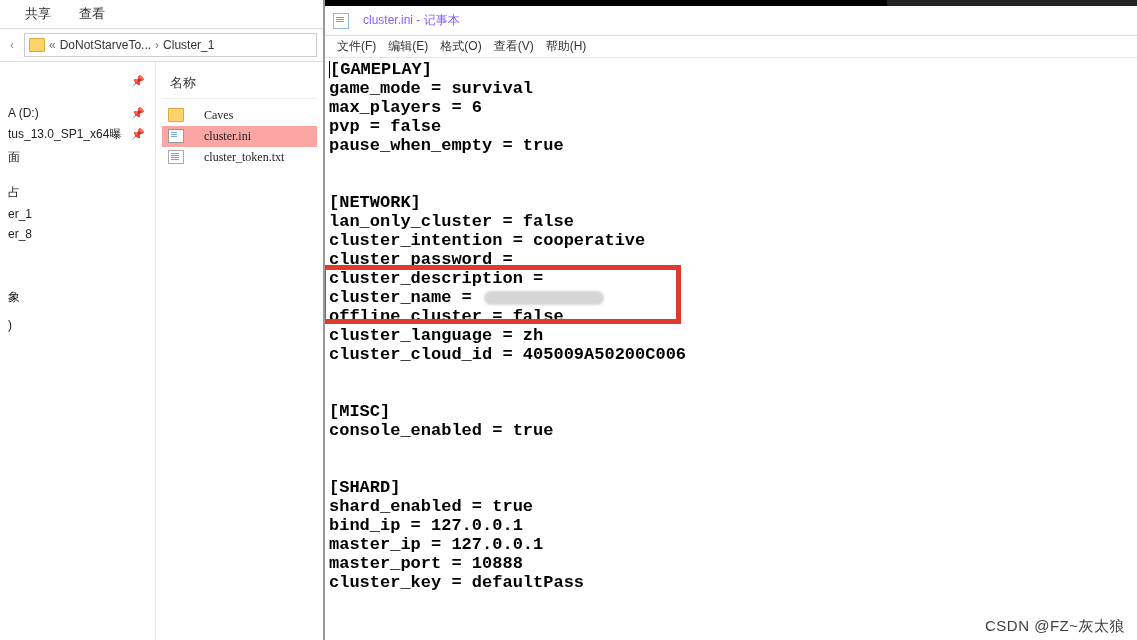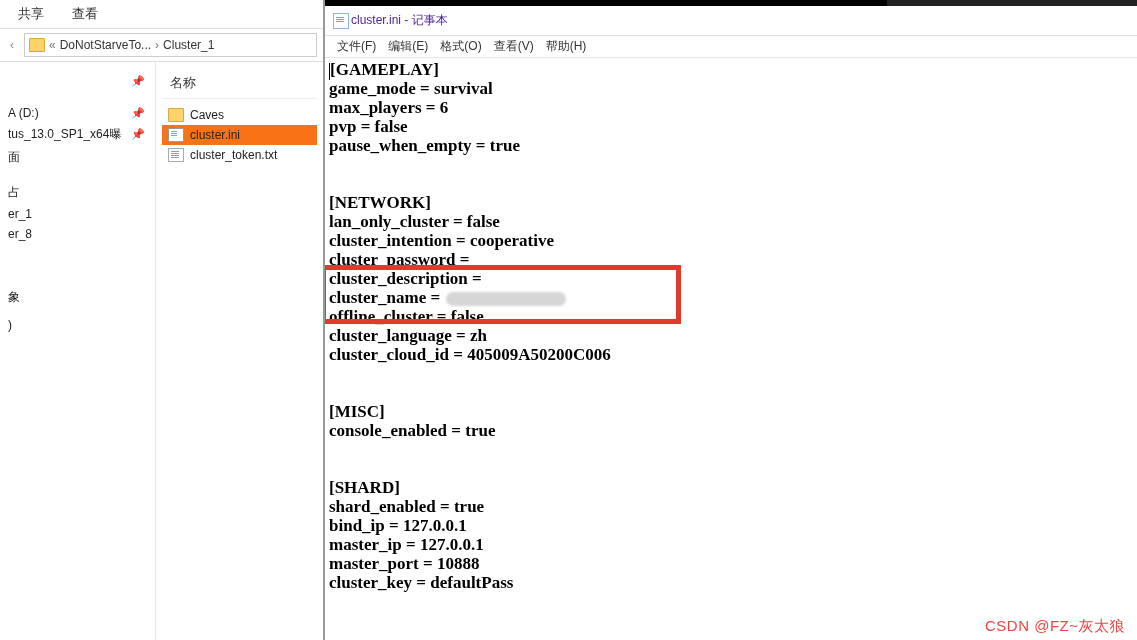--- a/index.html
+++ b/index.html
@@ -18,21 +18,21 @@
     left: 0; top: 0;
     width: 325px;
     height: 640px;
     background: #fff;
     border-right: 2px solid #999;
   }
   .explorer-tabs {
     display: flex;
     align-items: center;
     height: 28px;
-    padding-left: 4px;
+    padding-left: 11px;
     color: #333;
     font-size: 13px;
   }
   .explorer-tabs span { padding: 4px 14px; }
   .explorer-addr {
     display: flex;
     align-items: center;
     height: 34px;
     border-top: 1px solid #ddd;
     border-bottom: 1px solid #ddd;
@@ -80,25 +80,25 @@
   .nav-item .pin { color:#777;font-size:11px;margin-right:6px; }
   .nav-spacer { height:12px; }
   .file-pane {
     flex:1;
     padding:8px 6px;
   }
   .file-header {
     font-size:13px;color:#333;padding:4px 8px 6px;border-bottom:1px solid #eee;margin-bottom:6px;
   }
   .file-row {
-    display:flex;align-items:flex-end;gap:6px;
+    display:flex;align-items:flex-start;gap:20px;
     padding:3px 6px;
-    font-size:12px;color:#222;
-  }
-  .file-row.selected { background:#f97316; }
+    font-size:12px;color:#222;font-family:Liberation Serif, serif;
+  }
+  .file-row.selected { background:#fca5a5; }
   .file-icon { width:16px;height:14px;display:inline-block;flex-shrink:0; }
   .file-icon.folder { background:#ffd36b;border:1px solid #d9a93a;border-radius:1px; }
   .file-icon.ini { background:#fff;border:1px solid #999;position:relative; }
   .file-icon.ini::after{content:"";position:absolute;left:2px;top:2px;width:6px;height:1px;background:#7aa7d9;box-shadow:0 2px 0 #7aa7d9,0 4px 0 #7aa7d9;}
   .file-icon.txt { background:#fff;border:1px solid #aaa;position:relative; }
   .file-icon.txt::after{content:"";position:absolute;left:2px;top:2px;width:8px;height:1px;background:#999;box-shadow:0 2px 0 #999,0 4px 0 #999,0 6px 0 #999;}
 
   
   .notepad {
     position:absolute;
@@ -108,24 +108,24 @@
     background:#fff;
     display:flex;flex-direction:column;
   }
   .np-topbar {
     height:6px;background:#000;width:100%;
     position:relative;
   }
   .np-topbar::after{content:"";position:absolute;right:0;top:0;width:250px;height:6px;background:#222;}
   .np-title {
     height:30px;
-    display:flex;align-items:center;gap:2px;
+    display:flex;align-items:center;gap:14px;
     padding:0 8px;
     border-bottom:1px solid #ddd;
-    font-size:12px;color:#4c1d95;
+    font-size:12px;color:#8b5cf6;
     background:#fff;
   }
   .np-title .np-icon{width:16px;height:16px;background:#fff;border:1px solid #8bb7e0;position:relative;}
   .np-title .np-icon::after{content:"";position:absolute;left:2px;top:3px;width:8px;height:1px;background:#6fa3d4;box-shadow:0 2px 0 #6fa3d4,0 4px 0 #6fa3d4;}
   .np-menu {
     height:22px;
     display:flex;align-items:center;
     padding:0 6px;
     border-bottom:1px solid #e6e6e6;
     font-size:12px;color:#333;
@@ -136,42 +136,42 @@
     padding:2px 4px;
     font-family: "SimSun","Courier New",monospace;
     font-size:17px;
     font-weight:bold;
     line-height:19px;
     color:#000;
     white-space:pre;
     position:relative;
     overflow:hidden;
   }
-  .ed-line { height:19px;font-family:Liberation Serif, serif; }
+  .ed-line { height:19px; }
   .blur {
     display:inline-block;
     width:120px;height:14px;
     background:#d6d6d6;
     border-radius:7px;
     vertical-align:middle;
     filter:blur(1px);
     margin-left:2px;
   }
   .redbox {
     position:absolute;
     border:5px solid #e03a2f;
     pointer-events:none;
   }
   .caret {
     display:inline-block;width:1px;height:17px;background:#000;vertical-align:middle;
   }
   .watermark {
     position:absolute;
     right:12px;bottom:4px;
-    font-size:15px;color:#ef4444;
+    font-size:15px;color:#404040;
     font-family:"Microsoft YaHei",sans-serif;
     letter-spacing:0.5px;
     margin-top:40px;
   }
 </style>
 </head>
 <body>
 
 <div class="explorer">
   <div class="explorer-tabs">

